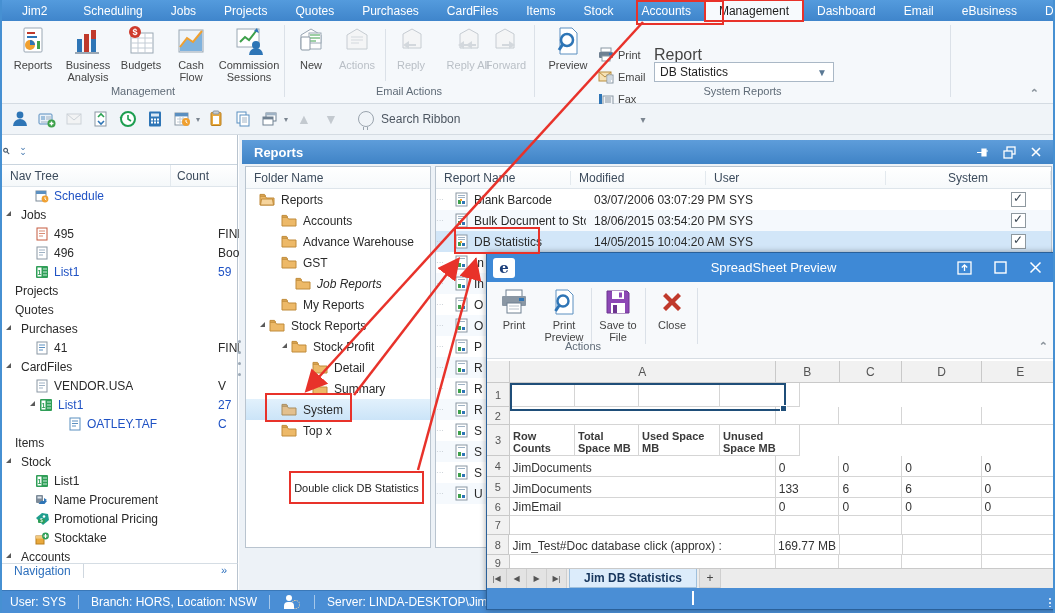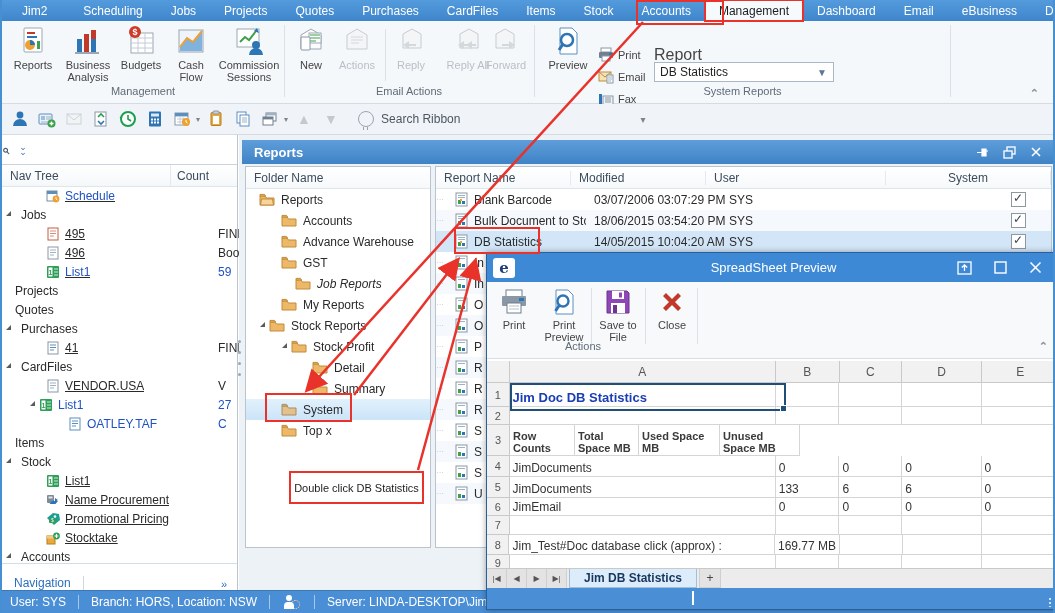--- a/index.html
+++ b/index.html
@@ -46,23 +46,23 @@
   .treehead .c1{padding-left:8px;flex:1;}
   .treehead .c2{width:60px;border-left:1px solid #e3e9ee;padding-left:6px;height:100%;display:flex;align-items:center;}
   .ntree{position:absolute;left:0;top:51px;width:235px;}
   .nrow{height:19px;display:flex;align-items:center;font-size:12px;color:#2a2a2a;position:relative;}
   .nrow .tri{width:0;height:0;border-bottom:5px solid #5a5a5a;border-left:5px solid transparent;margin:0 4px 2px 4px;flex:none;}
   .nrow .notri{width:13px;flex:none;}
   .nrow .ni{width:14px;height:14px;margin-right:5px;flex:none;}
   .nrow .lbl{white-space:nowrap;overflow:hidden;}
   .nrow .cnt{position:absolute;left:174px;white-space:nowrap;margin-left:42px;}
   .blue{color:#1f52c4;}
-  .ind1{padding-left:44px;text-decoration:underline;} .ind2{padding-left:66px;}
+  .ind1{padding-left:33px;} .ind2{padding-left:66px;}
   .navtabs{position:absolute;left:0;top:563px;width:236px;height:27px;background:#fff;border-right:1px solid #b9c4cf;
-           border-top:1px solid #d5dde4;display:flex;align-items:flex-end;font-size:12px;box-sizing:border-box;z-index:4;}
+           border-top:1px solid #d5dde4;display:flex;align-items:flex-start;font-size:12px;box-sizing:border-box;z-index:4;}
   .navtab{display:flex;align-items:center;padding:0 12px;border-right:1px solid #cfd7df;background:#f1f1f1;color:#333;}
   .navtab.active{background:#fff;color:#2c6fbd;}
   .navtabs .more{margin-left:auto;color:#2c6fbd;font-size:11px;padding-right:10px;display:flex;align-items:center;}
   .splitdots{position:absolute;left:236px;top:340px;width:4px;height:36px;display:flex;flex-direction:column;justify-content:space-between;z-index:3;}
   .splitdots i{width:3px;height:3px;background:#9aa7b4;border-radius:50%;}
   
   .workarea{position:absolute;left:237px;top:135px;width:818px;height:455px;background:#edf2f7;}
   .ptitle{position:absolute;left:3px;top:5px;width:812px;height:24px;background:linear-gradient(#5e9dda,#3f83c6);
           color:#fff;font-size:13px;font-weight:bold;display:flex;align-items:center;padding-left:12px;box-sizing:border-box;}
   .ptitle .ticons{margin-left:auto;display:flex;align-items:center;gap:14px;padding-right:12px;font-weight:normal;}
@@ -923,21 +923,20 @@
         <div class="shc hdr" style="width:23px;"></div>
         <div class="shc hdr" style="width:272px;">A</div>
         <div class="shc hdr" style="width:65px;">B</div>
         <div class="shc hdr" style="width:64px;">C</div>
         <div class="shc hdr" style="width:81px;">D</div>
         <div class="shc hdr" style="width:80px;">E</div>
       </div>
 
       <div class="shrow" style="height:24px;">
         <div class="shc gut" style="width:23px;">1</div>
-        <div class="shc titlecell" style="width:272px;">Jim Doc DB Statistics</div>
         <div class="shc" style="width:65px;"></div>
         <div class="shc" style="width:64px;"></div>
         <div class="shc" style="width:81px;"></div>
         <div class="shc" style="width:80px;"></div>
       </div>
 
       <div class="shrow" style="height:18px;">
         <div class="shc gut" style="width:23px;">2</div>
         <div class="shc" style="width:272px;"></div>
         <div class="shc" style="width:65px;"></div>

